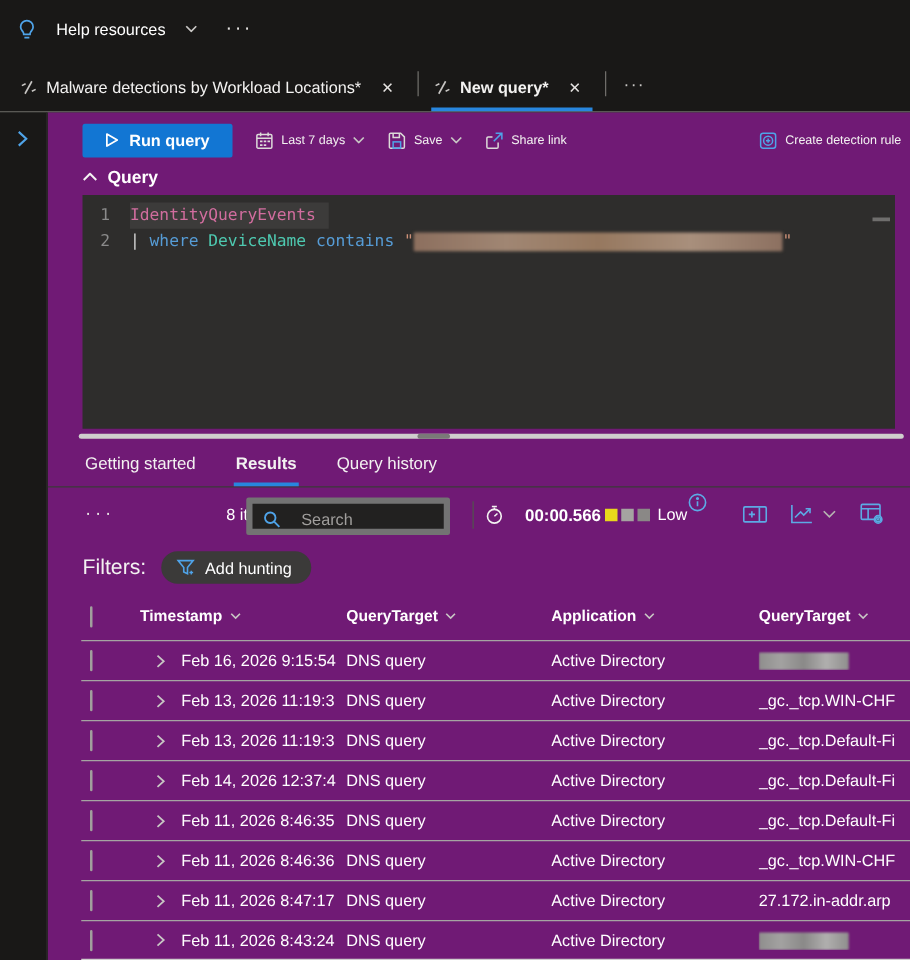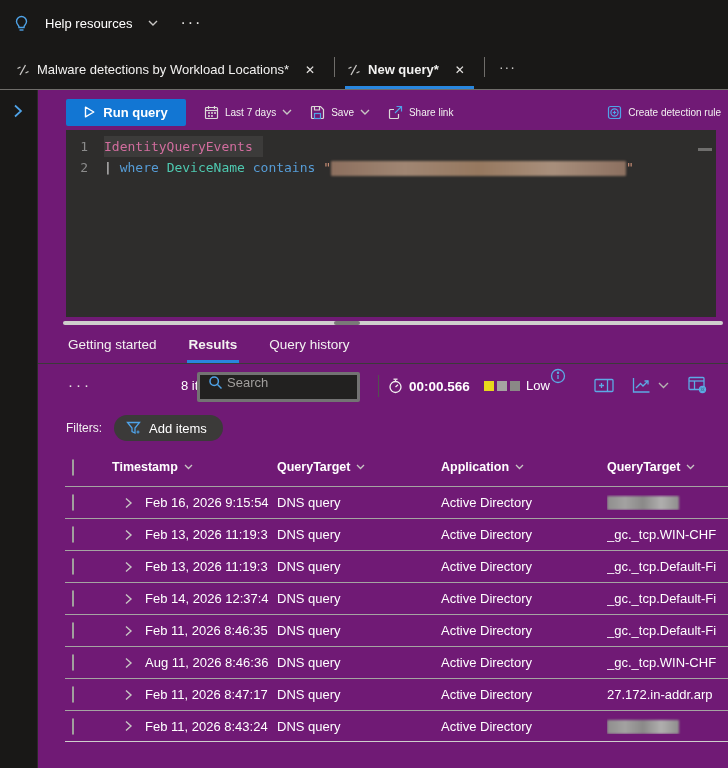--- a/index.html
+++ b/index.html
@@ -67,40 +67,40 @@
   
   .result-tabs { height:37px; display:flex; align-items:flex-end; padding-left:28px; gap:28px; border-bottom:1px solid #3b3a39; }
   .rtab { padding:6px 2px 8px 2px; border-bottom:3px solid transparent; font-size:13.5px; color:#f3f2f1; cursor:pointer; }
   .rtab.active { font-weight:700; border-bottom-color:#2886de; }
 
   
   .results-toolbar { height:44px; position:relative; }
   .rt-abs { position:absolute; display:flex; align-items:center; }
   .rt-more { left:30px; top:12px; font-size:15px; letter-spacing:3px; color:#e6e4e2; cursor:pointer; }
   .rt-items { left:143px; top:14px; font-size:13px; }
-  .rt-search { left:159px; top:8px; width:163px; height:30px; border:3px solid #737373; border-radius:2px;
-               display:flex; align-items:flex-start; gap:4px; padding:0 8px; background:#222120; }
+  .rt-search { left:159px; top:8px; width:163px; height:30px; border:5px solid #737373; border-radius:2px;
+               display:flex; align-items:flex-end; gap:16px; padding:0 8px; background:#222120; }
   .rt-search input { background:transparent; border:none; outline:none; color:#f3f2f1; font-size:13px; width:110px; font-family:inherit; }
   .rt-search input::placeholder { color:#a19f9d; }
   .rt-vsep { left:340px; top:11px; width:1px; height:22px; background:#53514f; }
-  .rt-timer { left:350px; top:14px; gap:6px; }
+  .rt-timer { left:350px; top:14px; gap:17px; }
   .rt-duration { font-size:13.5px; font-weight:600; }
   .rt-usage { left:446px; top:17px; gap:3px; }
   .usage-sq { width:10px; height:10px; display:inline-block; }
   .rt-usage-label { left:488px; top:14px; font-size:13px; }
   .rt-info { left:512px; top:4px; cursor:pointer; }
   .rt-icon { cursor:pointer; }
   .rt-ic1 { left:556px; top:14px; }
   .rt-ic2 { left:594px; top:13px; }
   .rt-ic2-chev { left:620px; top:18px; }
   .rt-ic3 { left:650px; top:12px; }
 
   
   .filters-row { height:40px; display:flex; align-items:center; padding-left:28px; gap:12px; }
-  .filters-label { font-size:12px; color:#f3f2f1; }
+  .filters-label { font-size:17px; color:#f3f2f1; }
   .add-filter { display:inline-flex; align-items:center; gap:8px; height:26px; padding:0 16px 0 12px;
                 background:#3b3a39; border:none; border-radius:13px; color:#ffffff; font-size:13px; cursor:pointer; font-family:inherit; }
 
   
   .table { margin-left:27px; width:663px; }
   .thead { height:38px; display:grid; grid-template-columns:47px 165px 164px 166px 1fr; align-items:center; }
   .th { font-size:12.5px; font-weight:700; display:flex; align-items:center; gap:6px; cursor:pointer; white-space:nowrap; overflow:hidden; }
   .checkbox { width:16px; height:16px; border:1px solid #a19f9d; border-radius:3px; background:transparent; margin-left:7px; cursor:pointer; }
   .trow { height:32px; display:grid; grid-template-columns:47px 33px 132px 164px 166px 1fr; align-items:center;
           border-top:1px solid #a5a4a2; cursor:pointer; }
@@ -235,20 +235,28 @@
             <svg width="15" height="15" viewBox="0 0 15 15" fill="none" stroke="#4fa3e8" stroke-width="1.2">
               <rect x="1.5" y="1.5" width="12" height="12" rx="2"></rect>
               <circle cx="7.5" cy="7.5" r="3.6"></circle>
               <path d="M7.5 5.8 v3.4 M5.8 7.5 h3.4"></path>
             </svg>
           </span>
           <span>Create detection rule</span>
         </div>
       </div>
 
+      <div class="query-header">
+        <span>
+          <svg width="12" height="7" viewBox="0 0 12 7" fill="none" stroke="#f3f2f1" stroke-width="1.6">
+              <path d="M1 6 L6 1 L11 6"></path>
+            </svg>
+        </span>
+        <span class="query-title">Query</span>
+      </div>
 
       <div class="editor">
         <div>
             <div class="code-line">
               <span class="line-num">1</span>
               <span class="line-text hl"><span class="tok-table">IdentityQueryEvents</span></span>
             </div>
             <div class="code-line">
               <span class="line-num">2</span>
               <span class="line-text"><span class="tok-plain">| </span><span class="tok-keyword">where</span><span class="tok-plain"> </span><span class="tok-field">DeviceName</span><span class="tok-plain"> </span><span class="tok-keyword">contains</span><span class="tok-plain"> </span><span class="tok-string">"</span><span class="code-redact"></span><span class="tok-string">"</span></span>
@@ -346,21 +354,21 @@
 
       <div class="filters-row">
         <span class="filters-label">Filters:</span>
         <button class="add-filter">
           <span>
             <svg width="15" height="14" viewBox="0 0 15 14" fill="none" stroke="#4fa3e8" stroke-width="1.3">
               <path d="M1.5 1.5 h12 L9 7 v5 l-3-1.5 V7 Z"></path>
                 <path d="M10.5 11 h3 M12 9.5 v3" stroke-width="1.1"></path>
             </svg>
           </span>
-          <span>Add items</span>
+          <span>Add hunting</span>
         </button>
       </div>
 
       <div class="table">
         <div class="thead">
           <div><span class="checkbox"></span></div>
           <div class="th">
             <span>Timestamp</span>
             <span>
                 <svg width="9" height="6" viewBox="0 0 9 6" fill="none" stroke="#c8c6c4" stroke-width="1.3">
@@ -459,21 +467,21 @@
     <div class="td">_gc._tcp.Default-Fi</div>
   </div>
 
   <div class="trow">
     <div><span class="checkbox"></span></div>
     <div class="expand-cell">
       <svg width="9" height="12" viewBox="0 0 9 12" fill="none" stroke="#c8c6c4" stroke-width="1.4">
                   <path d="M2 1.5 L7 6 L2 10.5"></path>
                 </svg>
     </div>
-    <div class="td">Aug 11, 2026 8:46:36</div>
+    <div class="td">Feb 11, 2026 8:46:36</div>
     <div class="td">DNS query</div>
     <div class="td">Active Directory</div>
     <div class="td">_gc._tcp.WIN-CHF</div>
   </div>
 
   <div class="trow">
     <div><span class="checkbox"></span></div>
     <div class="expand-cell">
       <svg width="9" height="12" viewBox="0 0 9 12" fill="none" stroke="#c8c6c4" stroke-width="1.4">
                   <path d="M2 1.5 L7 6 L2 10.5"></path>

